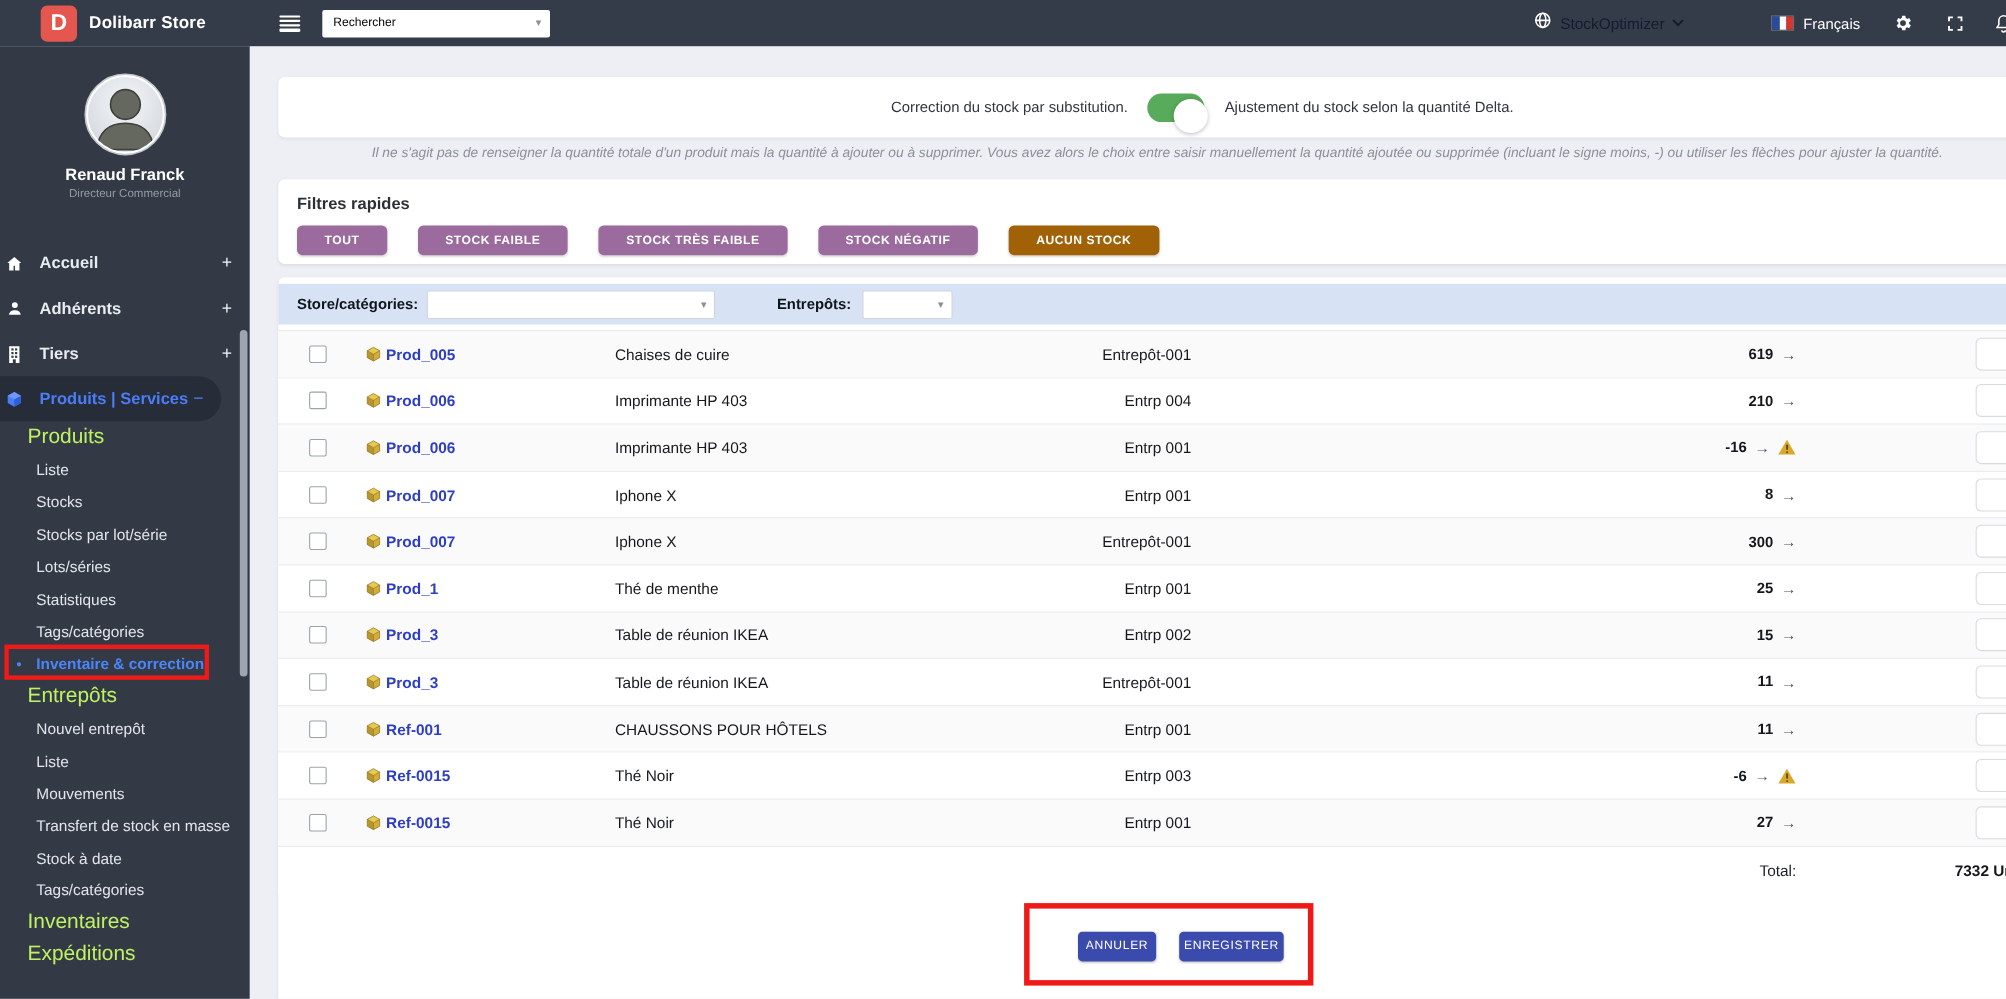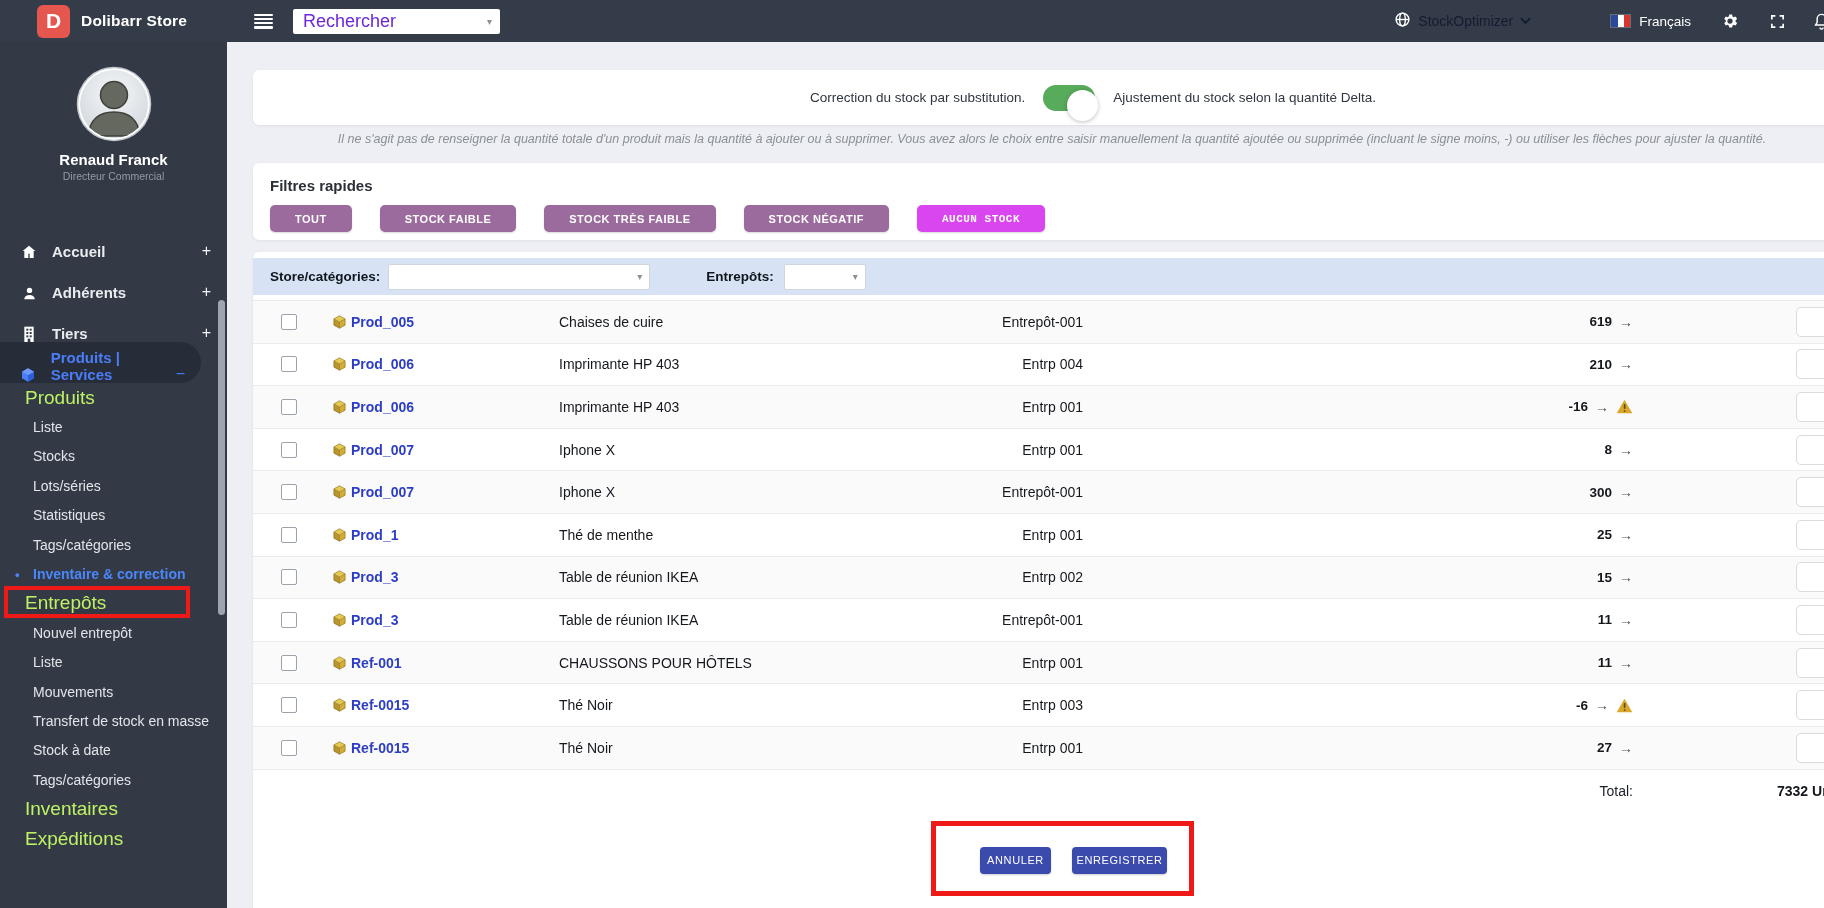--- a/index.html
+++ b/index.html
@@ -6,41 +6,41 @@
   html,body { width:1824px; height:908px; overflow:hidden; font-family:"Liberation Sans",sans-serif; background:#edeff4; }
 
   
   .topbar { position:absolute; top:0; left:0; width:1824px; height:42px; background:#353c49; display:flex; align-items:center; z-index:5; }
   .brand { width:227px; display:flex; align-items:center; padding-left:37px; gap:11px; }
   .logo { width:33px; height:33px; background:#e4564e; border-radius:6px; color:#fff; font-weight:bold; font-size:21px; display:flex; align-items:center; justify-content:center; }
   .brand-name { color:#fff; font-size:15.5px; font-weight:600; letter-spacing:.2px; white-space:nowrap; }
   .hamburger { margin-left:27px; width:19px; height:15px; display:flex; flex-direction:column; justify-content:space-between; cursor:pointer; }
   .hamburger i { display:block; height:2.4px; background:#fff; border-radius:1px; }
   .search-box { margin-left:20px; width:207px; height:25px; background:#fff; border-radius:2px; display:flex; align-items:center; padding:0 8px 0 10px; }
-  .search-box .ph { color:#6d28d9; font-size:18px; flex:1; }
+  .search-box .ph { color:#000000; font-size:11px; flex:1; }
   .search-box .caret { color:#8b9097; font-size:10px; }
   .top-right { margin-left:auto; display:flex; align-items:center; padding-right:0; }
   .company { display:flex; align-items:center; gap:7px; cursor:pointer; }
   .company .cname { color:#141b30; font-weight:400; font-size:14px; }
   .lang { display:flex; align-items:center; gap:8px; margin-left:38px; cursor:pointer;padding-left:41px; }
   .lang .flag { width:21px; height:14px; display:flex; border:1px solid rgba(255,255,255,.25); }
   .lang .flag i { flex:1; }
   .lang .lname { color:#fff; font-size:13.5px; }
   .tico { margin-left:30px; cursor:pointer; display:flex; align-items:center; }
   .tico.bell { margin-left:26px; margin-right:-7px; }
 
   
   .sidebar { position:absolute; top:42px; left:0; width:227px; height:866px; background:#333a46; z-index:4; overflow:hidden; }
   .user { height:146px; text-align:center; }
   .avatar { margin:24px auto 0; width:76px; height:76px; }
   .uname { margin-top:9px; color:#fff; font-size:15px; font-weight:600; }
   .urole { margin-top:2px; color:#949ba6; font-size:10.5px; }
   .menu { margin-top:7px; }
   .s-item { display:flex; align-items:center; color:#e9ecef; cursor:pointer; }
-  .s-item.top { height:41px; padding-left:20px; font-size:15px; font-weight:600;align-items:flex-end; }
+  .s-item.top { height:41px; padding-left:4px; font-size:15px; font-weight:600; }
   .s-item.top .s-icon { width:18px; display:flex; justify-content:center; }
   .s-item.top .s-label { margin-left:14px; }
   .s-item.top .s-exp { margin-left:auto; margin-right:16px; font-size:16px; font-weight:400; color:#f2f4f6; }
   .s-item.top.active { background:#272d38; border-radius:0 22px 22px 0; margin-right:26px; }
   .s-item.top.active .s-label, .s-item.top.active .s-exp { color:#4a7df8; }
   .s-item.header { height:29.4px; padding-left:25px; font-size:19px; font-weight:500; color:#bef264; }
   .s-item.sub { height:29.4px; padding-left:33px; font-size:14px; font-weight:400; color:#e2e6ea; }
   .s-item.sub.active { color:#4a86f8; font-weight:700; padding-left:33px; position:relative; }
   .s-item.sub.active .bullet { position:absolute; left:15px; font-size:13px; color:#4a86f8; }
   .s-scroll { position:absolute; right:2px; top:258px; width:7px; height:315px; background:#aab0bb; border-radius:4px; opacity:.9; }
@@ -227,20 +227,23 @@
       <div class="s-item header">
         <span class="s-label">Produits</span>
       </div>
       <div class="s-item sub">
         <span class="s-label">Liste</span>
       </div>
       <div class="s-item sub">
         <span class="s-label">Stocks</span>
       </div>
       <div class="s-item sub">
+        <span class="s-label">Stocks par lot/série</span>
+      </div>
+      <div class="s-item sub">
         <span class="s-label">Lots/séries</span>
       </div>
       <div class="s-item sub">
         <span class="s-label">Statistiques</span>
       </div>
       <div class="s-item sub">
         <span class="s-label">Tags/catégories</span>
       </div>
       <div class="s-item sub active">
         <span class="bullet">•</span>
@@ -289,21 +292,21 @@
 
   <div class="note">Il ne s'agit pas de renseigner la quantité totale d'un produit mais la quantité à ajouter ou à supprimer. Vous avez alors le choix entre saisir manuellement la quantité ajoutée ou supprimée (incluant le signe moins, -) ou utiliser les flèches pour ajuster la quantité.</div>
 
   <section class="card filters-card">
     <div class="f-title">Filtres rapides</div>
     <div class="f-btns">
         <button class="f-btn" style="background: rgb(156, 107, 158);">TOUT</button>
         <button class="f-btn" style="background: rgb(156, 107, 158);">STOCK FAIBLE</button>
         <button class="f-btn" style="background: rgb(156, 107, 158);">STOCK TRÈS FAIBLE</button>
         <button class="f-btn" style="background: rgb(156, 107, 158);">STOCK NÉGATIF</button>
-        <button class="f-btn" style="background: #d946ef; font-family: Liberation Mono, monospace;">AUCUN STOCK</button>
+        <button class="f-btn" style="background: #a16207;">AUCUN STOCK</button>
       </div>
   </section>
 
   <section class="card table-card">
     <div class="filter-bar">
       <span class="fb-label">Store/catégories:</span>
       <span class="fb-select tags">
           <span class="caret">▾</span>
         </span>
       <span class="fb-gap"></span>

